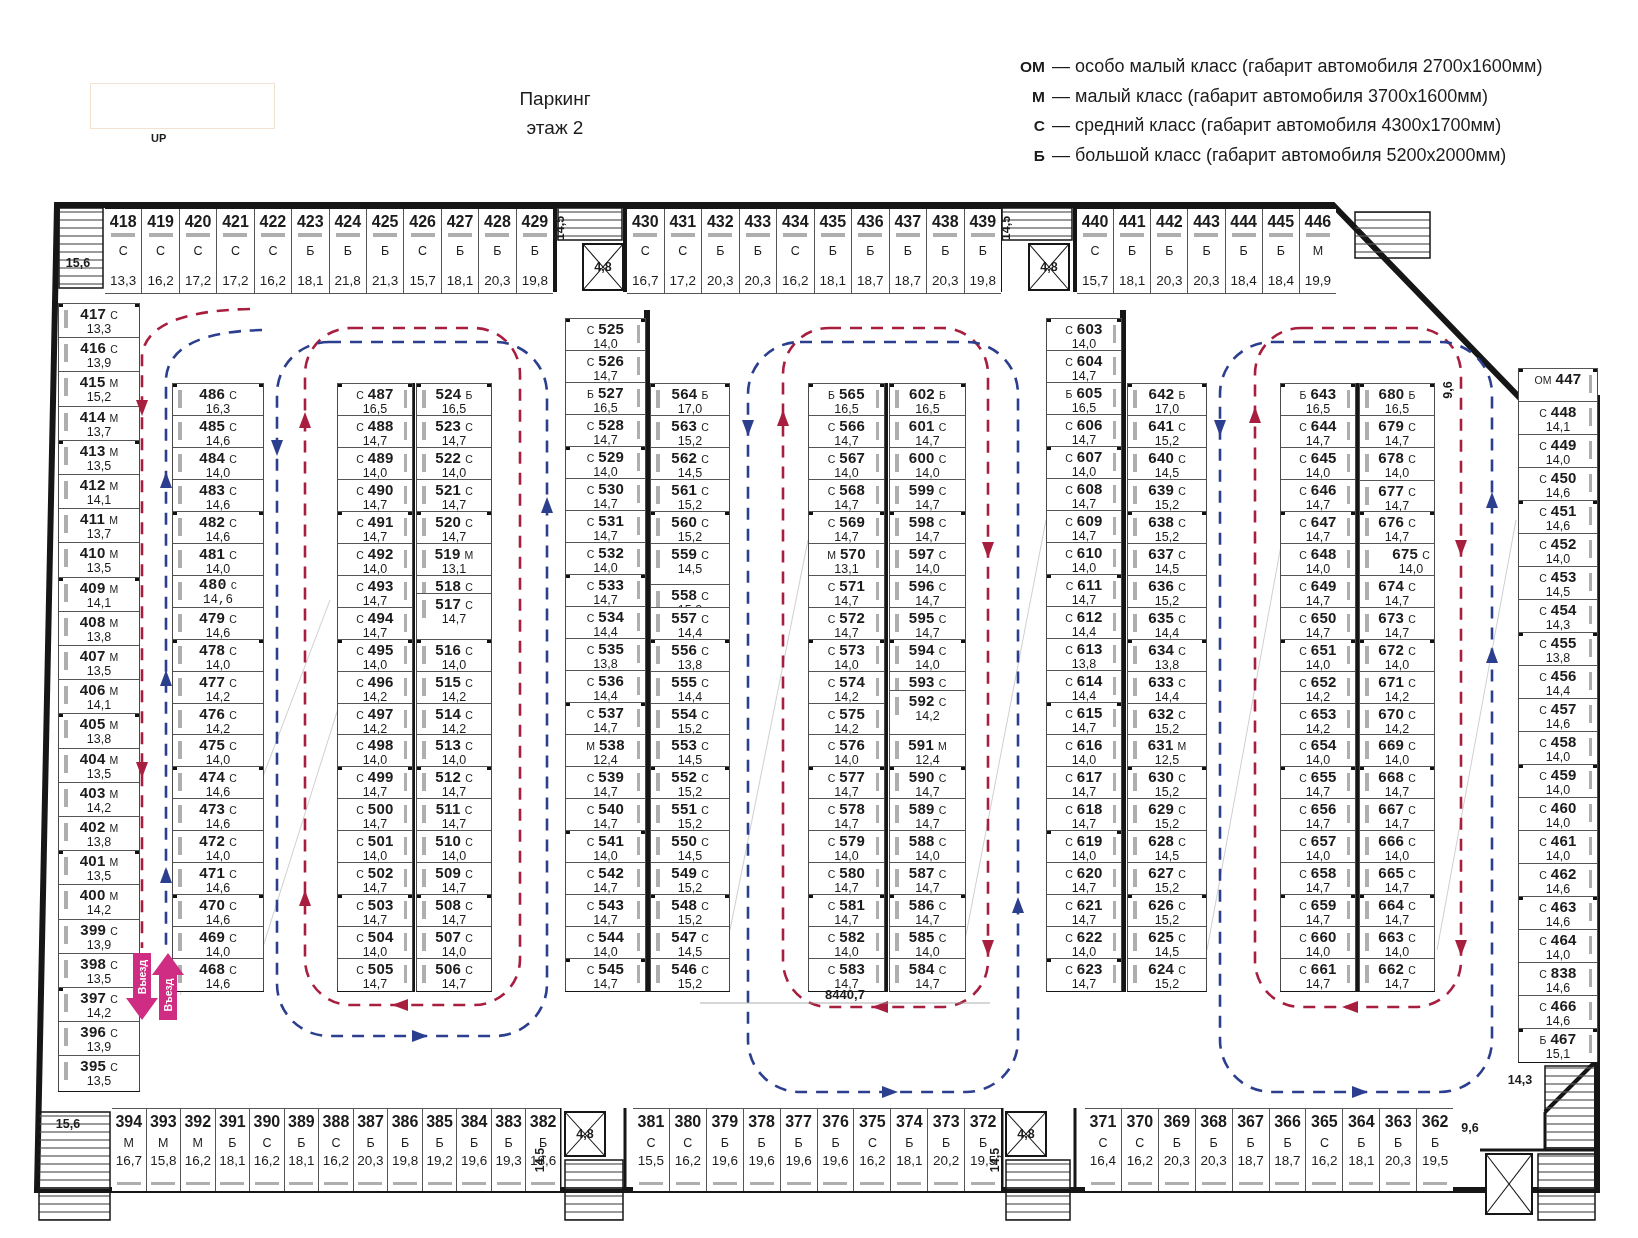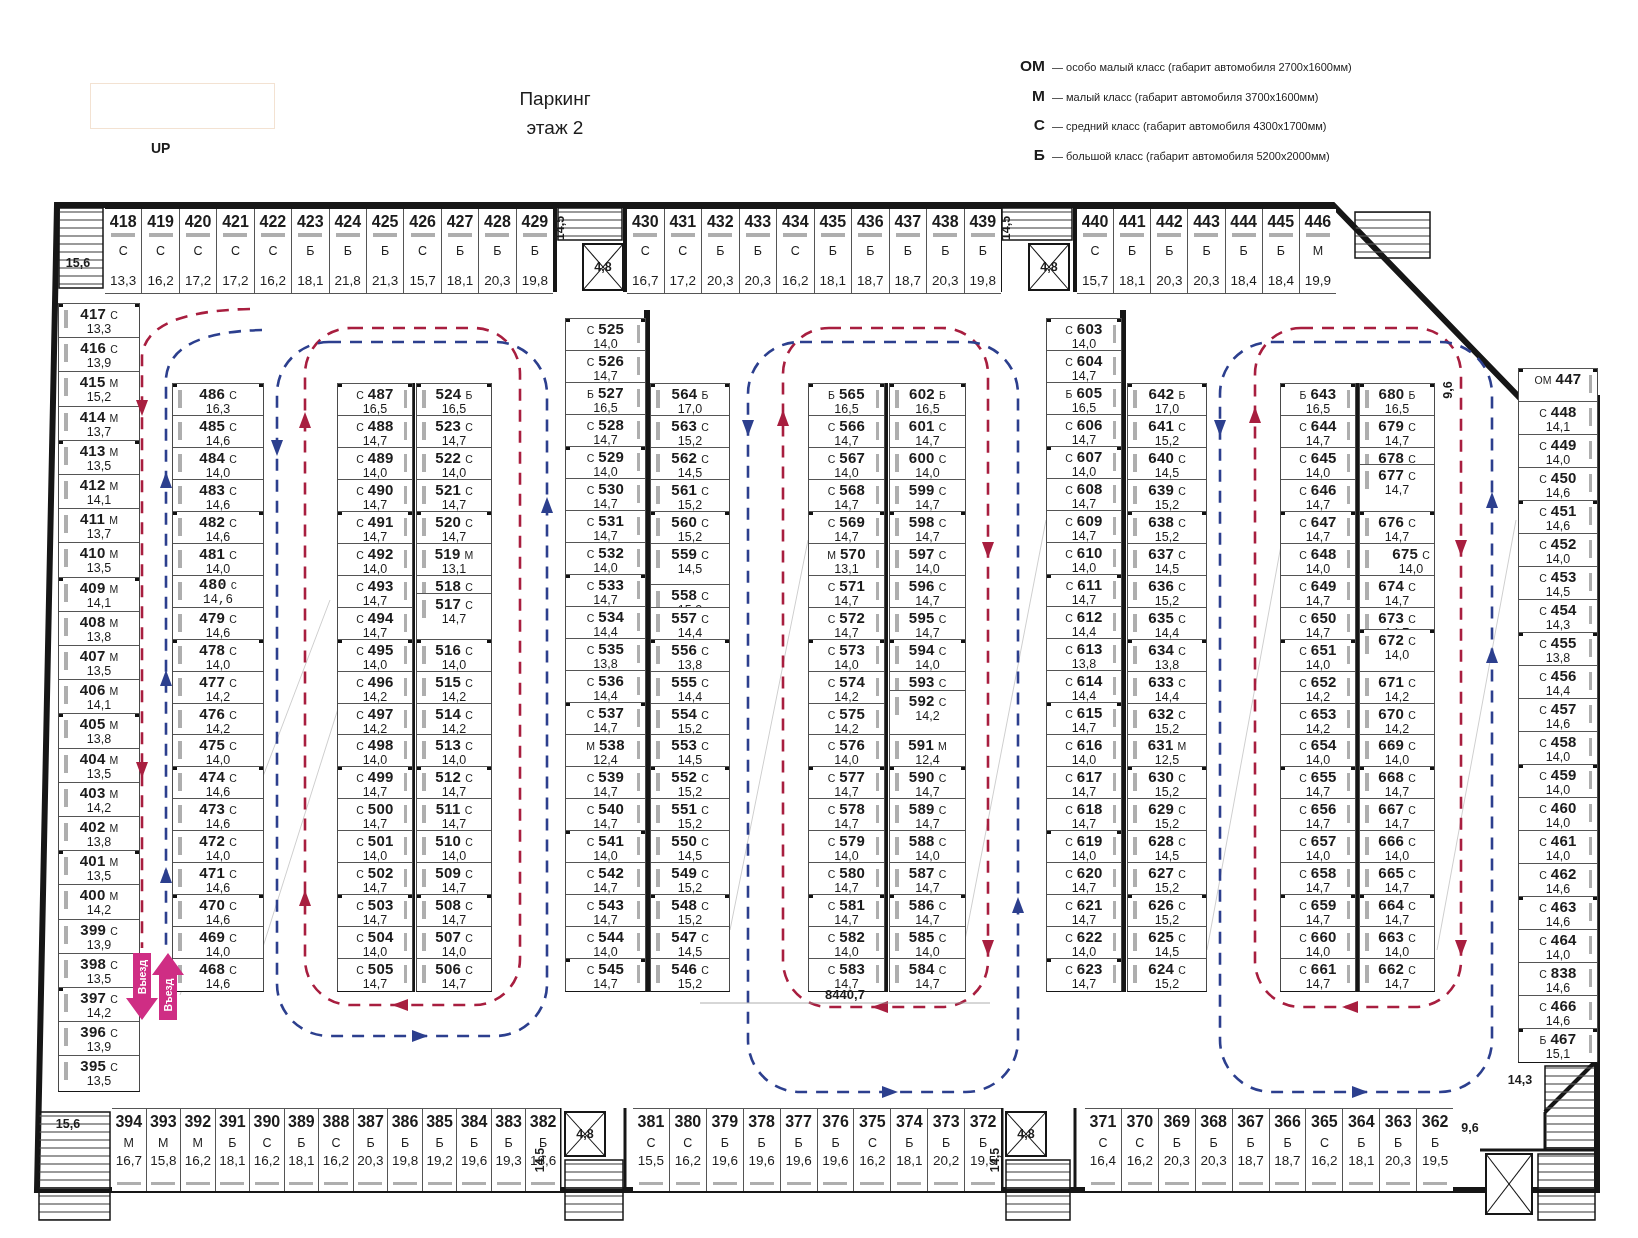--- a/index.html
+++ b/index.html
@@ -9,29 +9,29 @@
   #walls-svg{z-index:1;}
   #cells{position:absolute;left:0;top:0;width:100%;height:100%;z-index:2;}
   #routes-svg{z-index:3;}
   #labels{position:absolute;left:0;top:0;width:100%;height:100%;z-index:4;pointer-events:none;}
 
   
   .logo{position:absolute;left:60px;top:57px;width:245px;height:103px;z-index:5;}
   .logo-inner{position:absolute;left:30px;top:26px;width:183px;height:44px;border:1.5px solid #f3e2d2;
               display:flex;align-items:center;justify-content:center;color:#fff;font-weight:bold;
               font-size:17px;letter-spacing:1.5px;}
-  .logo-tag{position:absolute;left:88px;top:74px;display:flex;gap:3px;font-size:14px;font-weight:bold;margin-top:8px;}
+  .logo-tag{position:absolute;left:88px;top:74px;display:flex;gap:3px;font-size:11px;font-weight:bold;}
   .logo-tag .up{background:#fff;padding:1px 3px;}
   .logo-tag .kv{border:1px solid #fff;color:#fff;padding:1px 4px;letter-spacing:1px;}
   .plan-title{position:absolute;left:440px;top:84px;width:230px;text-align:center;z-index:5;
               font-size:19px;line-height:29px;}
   .legend{position:absolute;left:1005px;top:52px;width:540px;z-index:5;}
   .legend-row{display:flex;align-items:baseline;line-height:28.5px;}
   .legend-code{width:40px;text-align:right;font-weight:bold;font-size:15.5px;}
-  .legend-text{margin-left:7px;font-size:11px;}
+  .legend-text{margin-left:7px;font-size:18px;}
 
   
   .vcol{position:absolute;border-left:1.2px solid #4a4a4a;border-right:1.2px solid #4a4a4a;
         border-bottom:2px solid #161616;background:#fff;}
   .hcell{position:absolute;left:0;right:0;border-top:1px solid #555;background:#fff;overflow:hidden;}
   .l1{display:flex;justify-content:center;align-items:baseline;gap:4px;margin-top:2px;line-height:15px;}
   .cl{font-size:10.5px;}
   .nm{font-size:15px;font-weight:bold;letter-spacing:0.3px;}
   .ar{font-size:12.5px;line-height:12px;text-align:center;}
   .tick{background:#aeaeae;position:absolute;}
@@ -2068,21 +2068,21 @@
           <div class="tick v tl"></div>
         </div>
         <div class="hcell" style="top: 63.9px; height: 31.95px;">
           <div class="l1">
             <b class="nm">678</b>
             <span class="cl">С</span>
           </div>
           <div class="ar">14,0</div>
           <div class="tick v tl"></div>
         </div>
-        <div class="hcell" style="top: 81px; height: 31.95px;">
+        <div class="hcell" style="top: 97px; height: 31.95px;">
           <div class="l1">
             <b class="nm">677</b>
             <span class="cl">С</span>
           </div>
           <div class="ar">14,7</div>
           <div class="tick v tl"></div>
         </div>
         <div class="hcell" style="top: 127.8px; height: 31.95px;">
           <div class="l1">
             <b class="nm">676</b>
@@ -2110,21 +2110,21 @@
           <div class="tick v tl"></div>
         </div>
         <div class="hcell" style="top: 223.7px; height: 31.95px;">
           <div class="l1">
             <b class="nm">673</b>
             <span class="cl">С</span>
           </div>
           <div class="ar">14,7</div>
           <div class="tick v tl"></div>
         </div>
-        <div class="hcell" style="top: 246px; height: 31.95px;">
+        <div class="hcell" style="top: 256px; height: 31.95px;">
           <div class="l1">
             <b class="nm">672</b>
             <span class="cl">С</span>
           </div>
           <div class="ar">14,0</div>
           <div class="tick v tl"></div>
           <div class="pier pl"></div>
           <div class="pier pr"></div>
         </div>
         <div class="hcell" style="top: 287.6px; height: 31.95px;">

